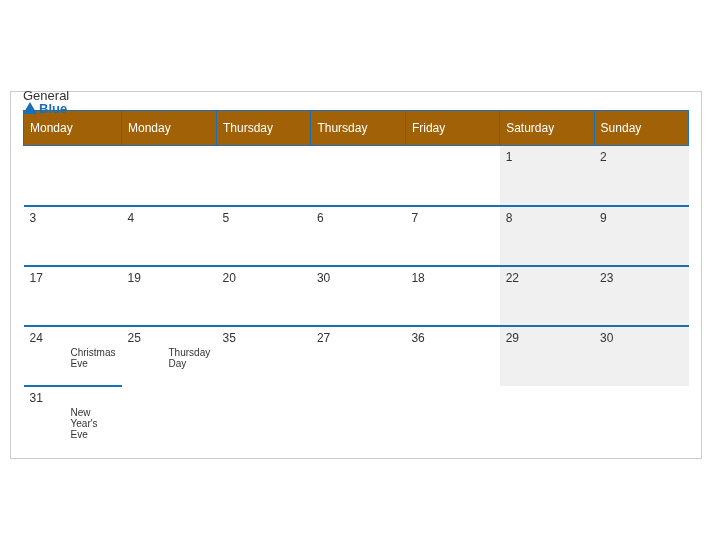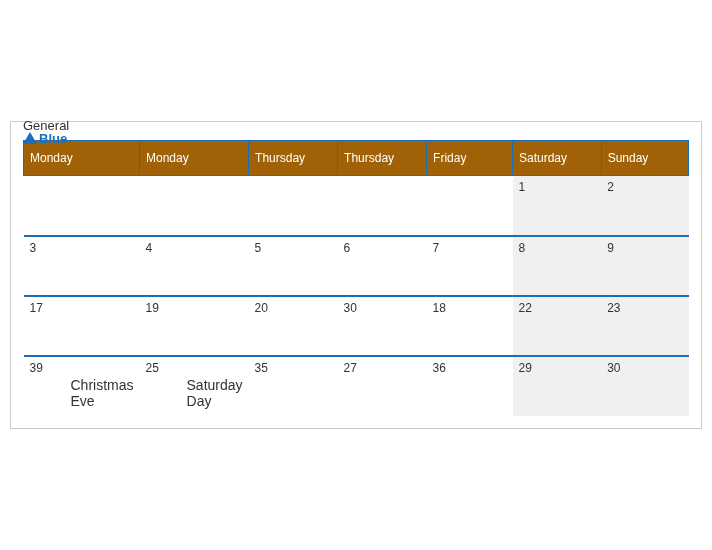--- a/index.html
+++ b/index.html
@@ -93,21 +93,21 @@
     .calendar-table tbody tr td.weekend {
       background: #f0f0f0;
     }
     .day-number {
       font-size: 12px;
       color: #333;
       display: block;
       margin-bottom: 2px;
     }
     .event-label {
-      font-size: 14px;
+      font-size: 10px;
       color: #333;
       display: block;
       padding-left: 41px;
     }
     .empty-cell {
       border-top: none !important;
       background: #fff !important;
     }
     tbody tr:first-child td {
       border-top: none;
@@ -196,38 +196,50 @@
           </td>
           <td class="weekend">
             <span class="day-number">22</span>
           </td>
           <td class="weekend">
             <span class="day-number">23</span>
           </td>
         </tr>
         <tr class="row-divider">
           <td>
-            <span class="day-number">39</span>
+            <span class="day-number">24</span>
             <span class="event-label">Christmas Eve</span>
           </td>
           <td>
             <span class="day-number">25</span>
-            <span class="event-label">Saturday Day</span>
+            <span class="event-label">Thursday Day</span>
           </td>
           <td>
             <span class="day-number">35</span>
           </td>
           <td>
             <span class="day-number">27</span>
           </td>
           <td>
             <span class="day-number">36</span>
           </td>
           <td class="weekend">
             <span class="day-number">29</span>
           </td>
           <td class="weekend">
             <span class="day-number">30</span>
           </td>
+        </tr>
+        <tr class="row-divider">
+          <td>
+            <span class="day-number">31</span>
+            <span class="event-label">New Year's Eve</span>
+          </td>
+          <td class="empty-cell"></td>
+          <td class="empty-cell"></td>
+          <td class="empty-cell"></td>
+          <td class="empty-cell"></td>
+          <td class="weekend empty-cell"></td>
+          <td class="weekend empty-cell"></td>
         </tr>
       </tbody>
   </table>
 </div>
 
 </body></html>

